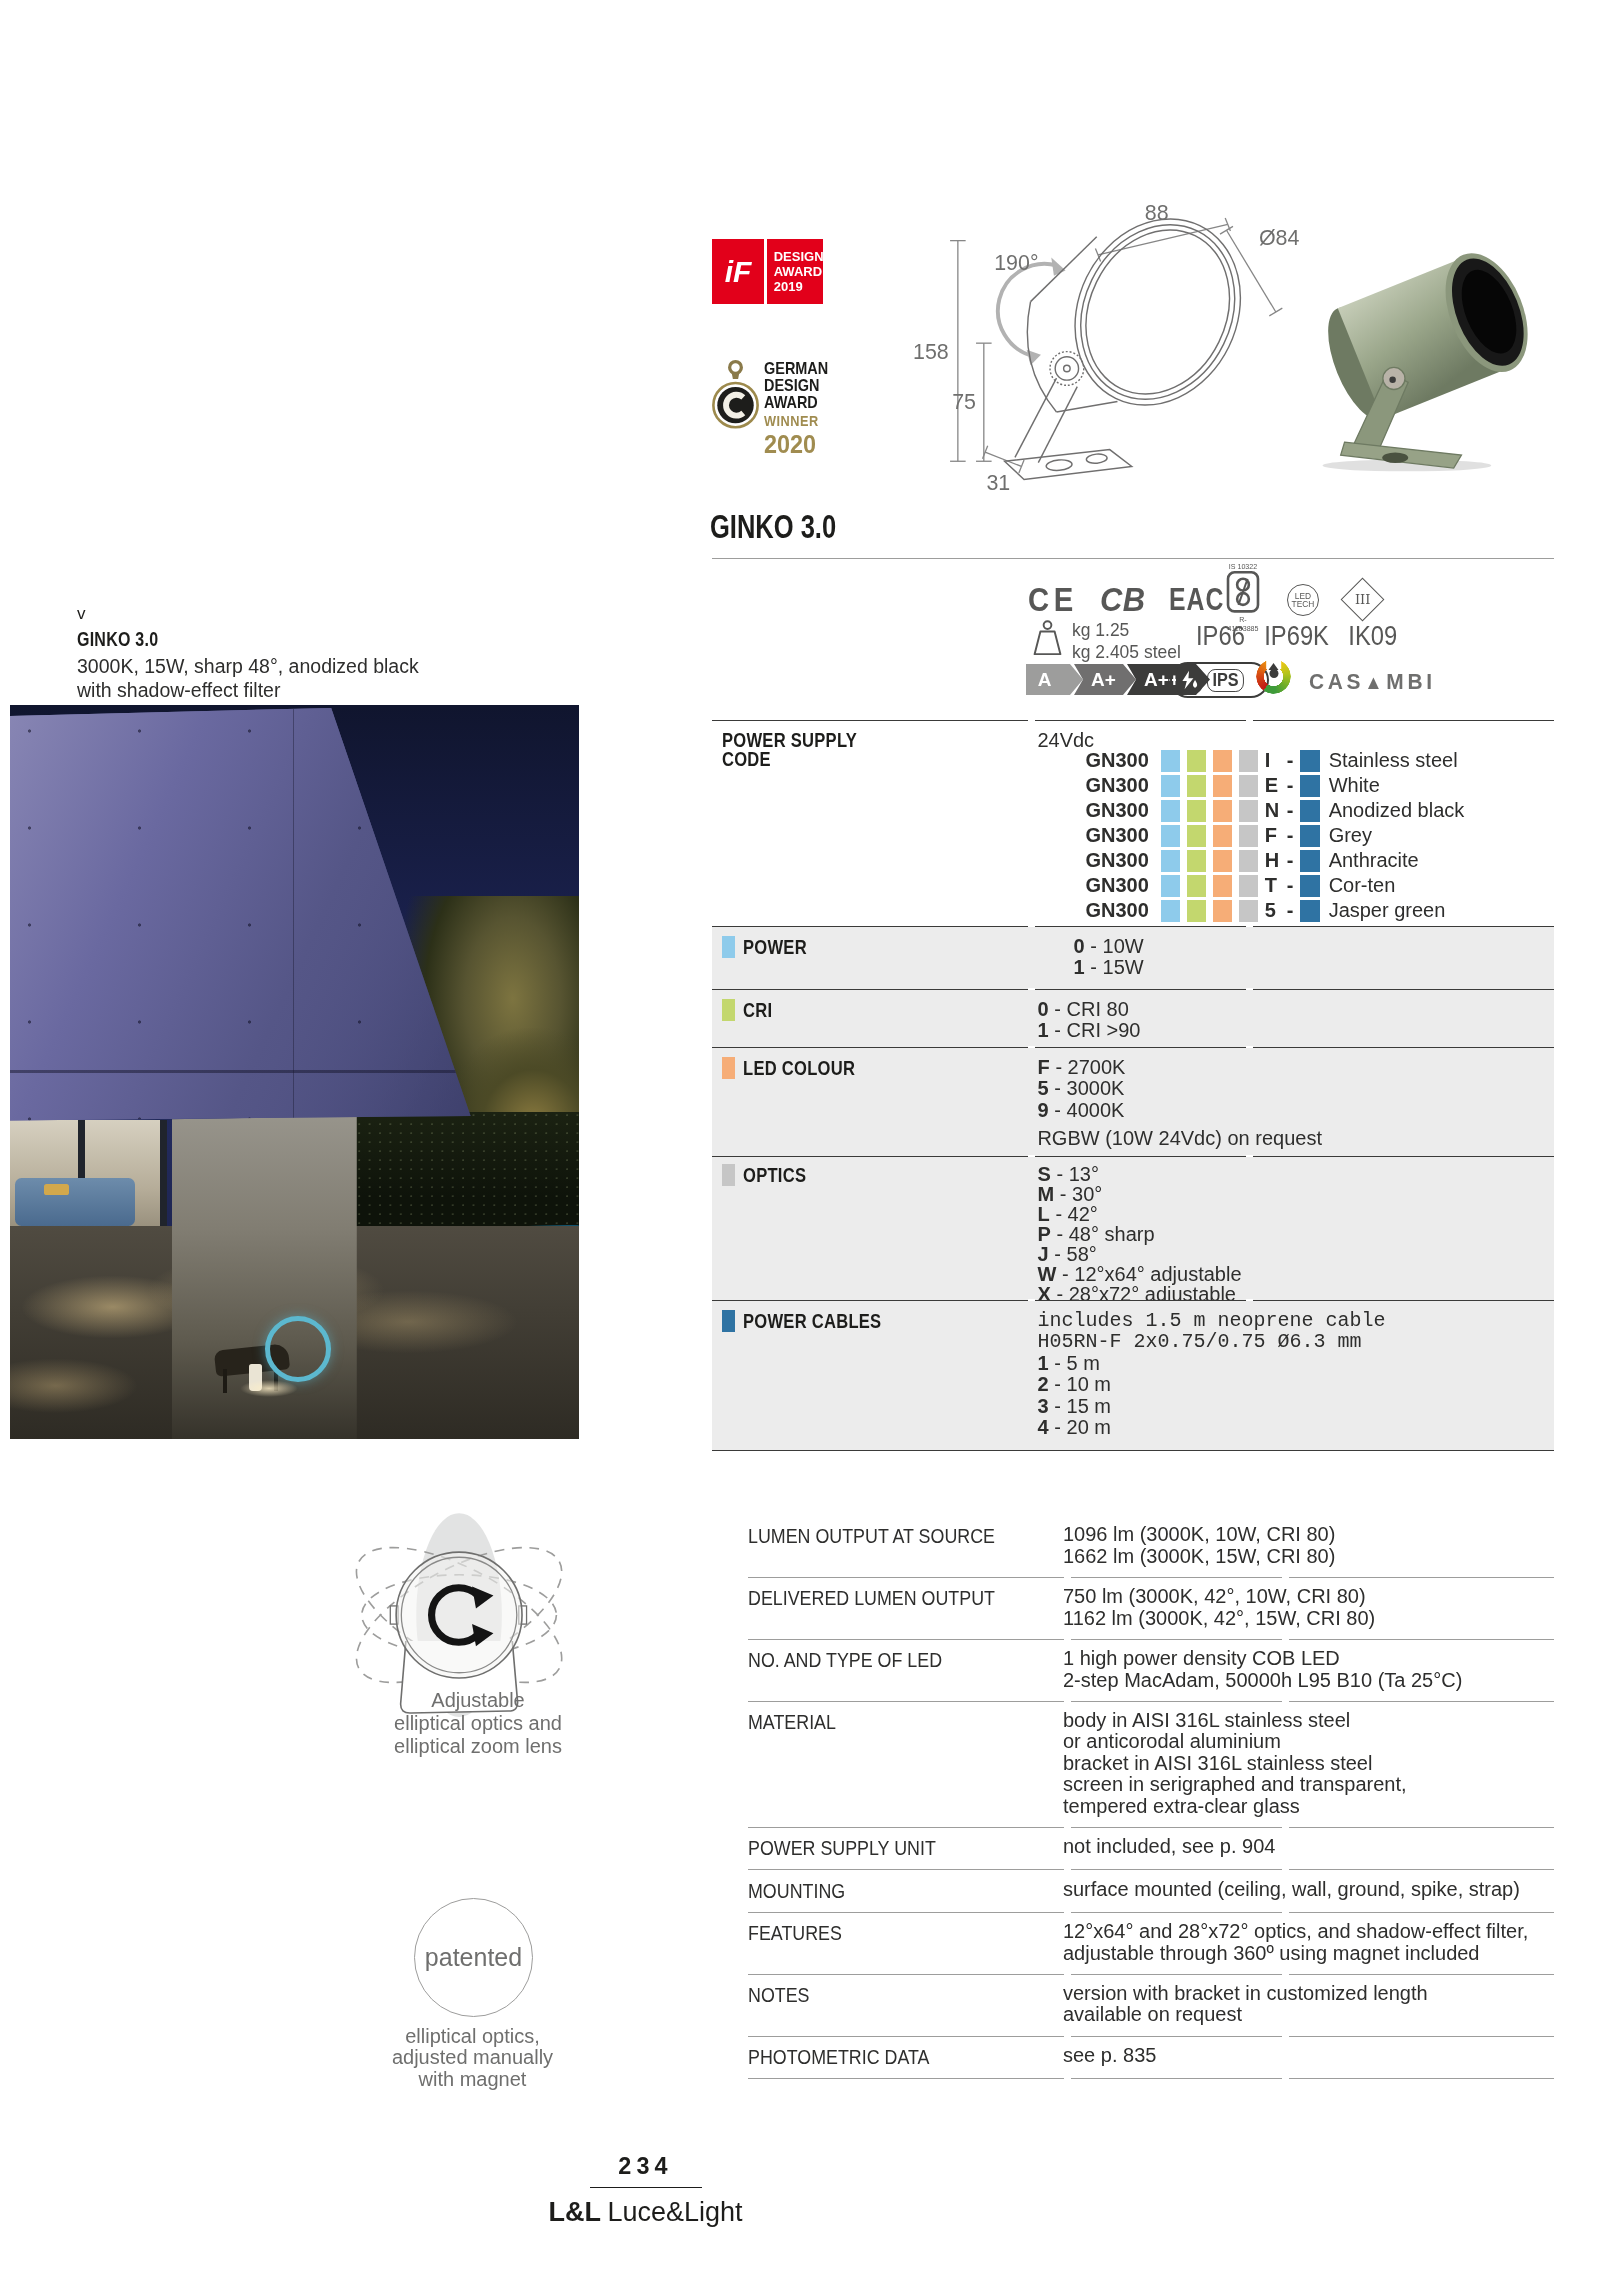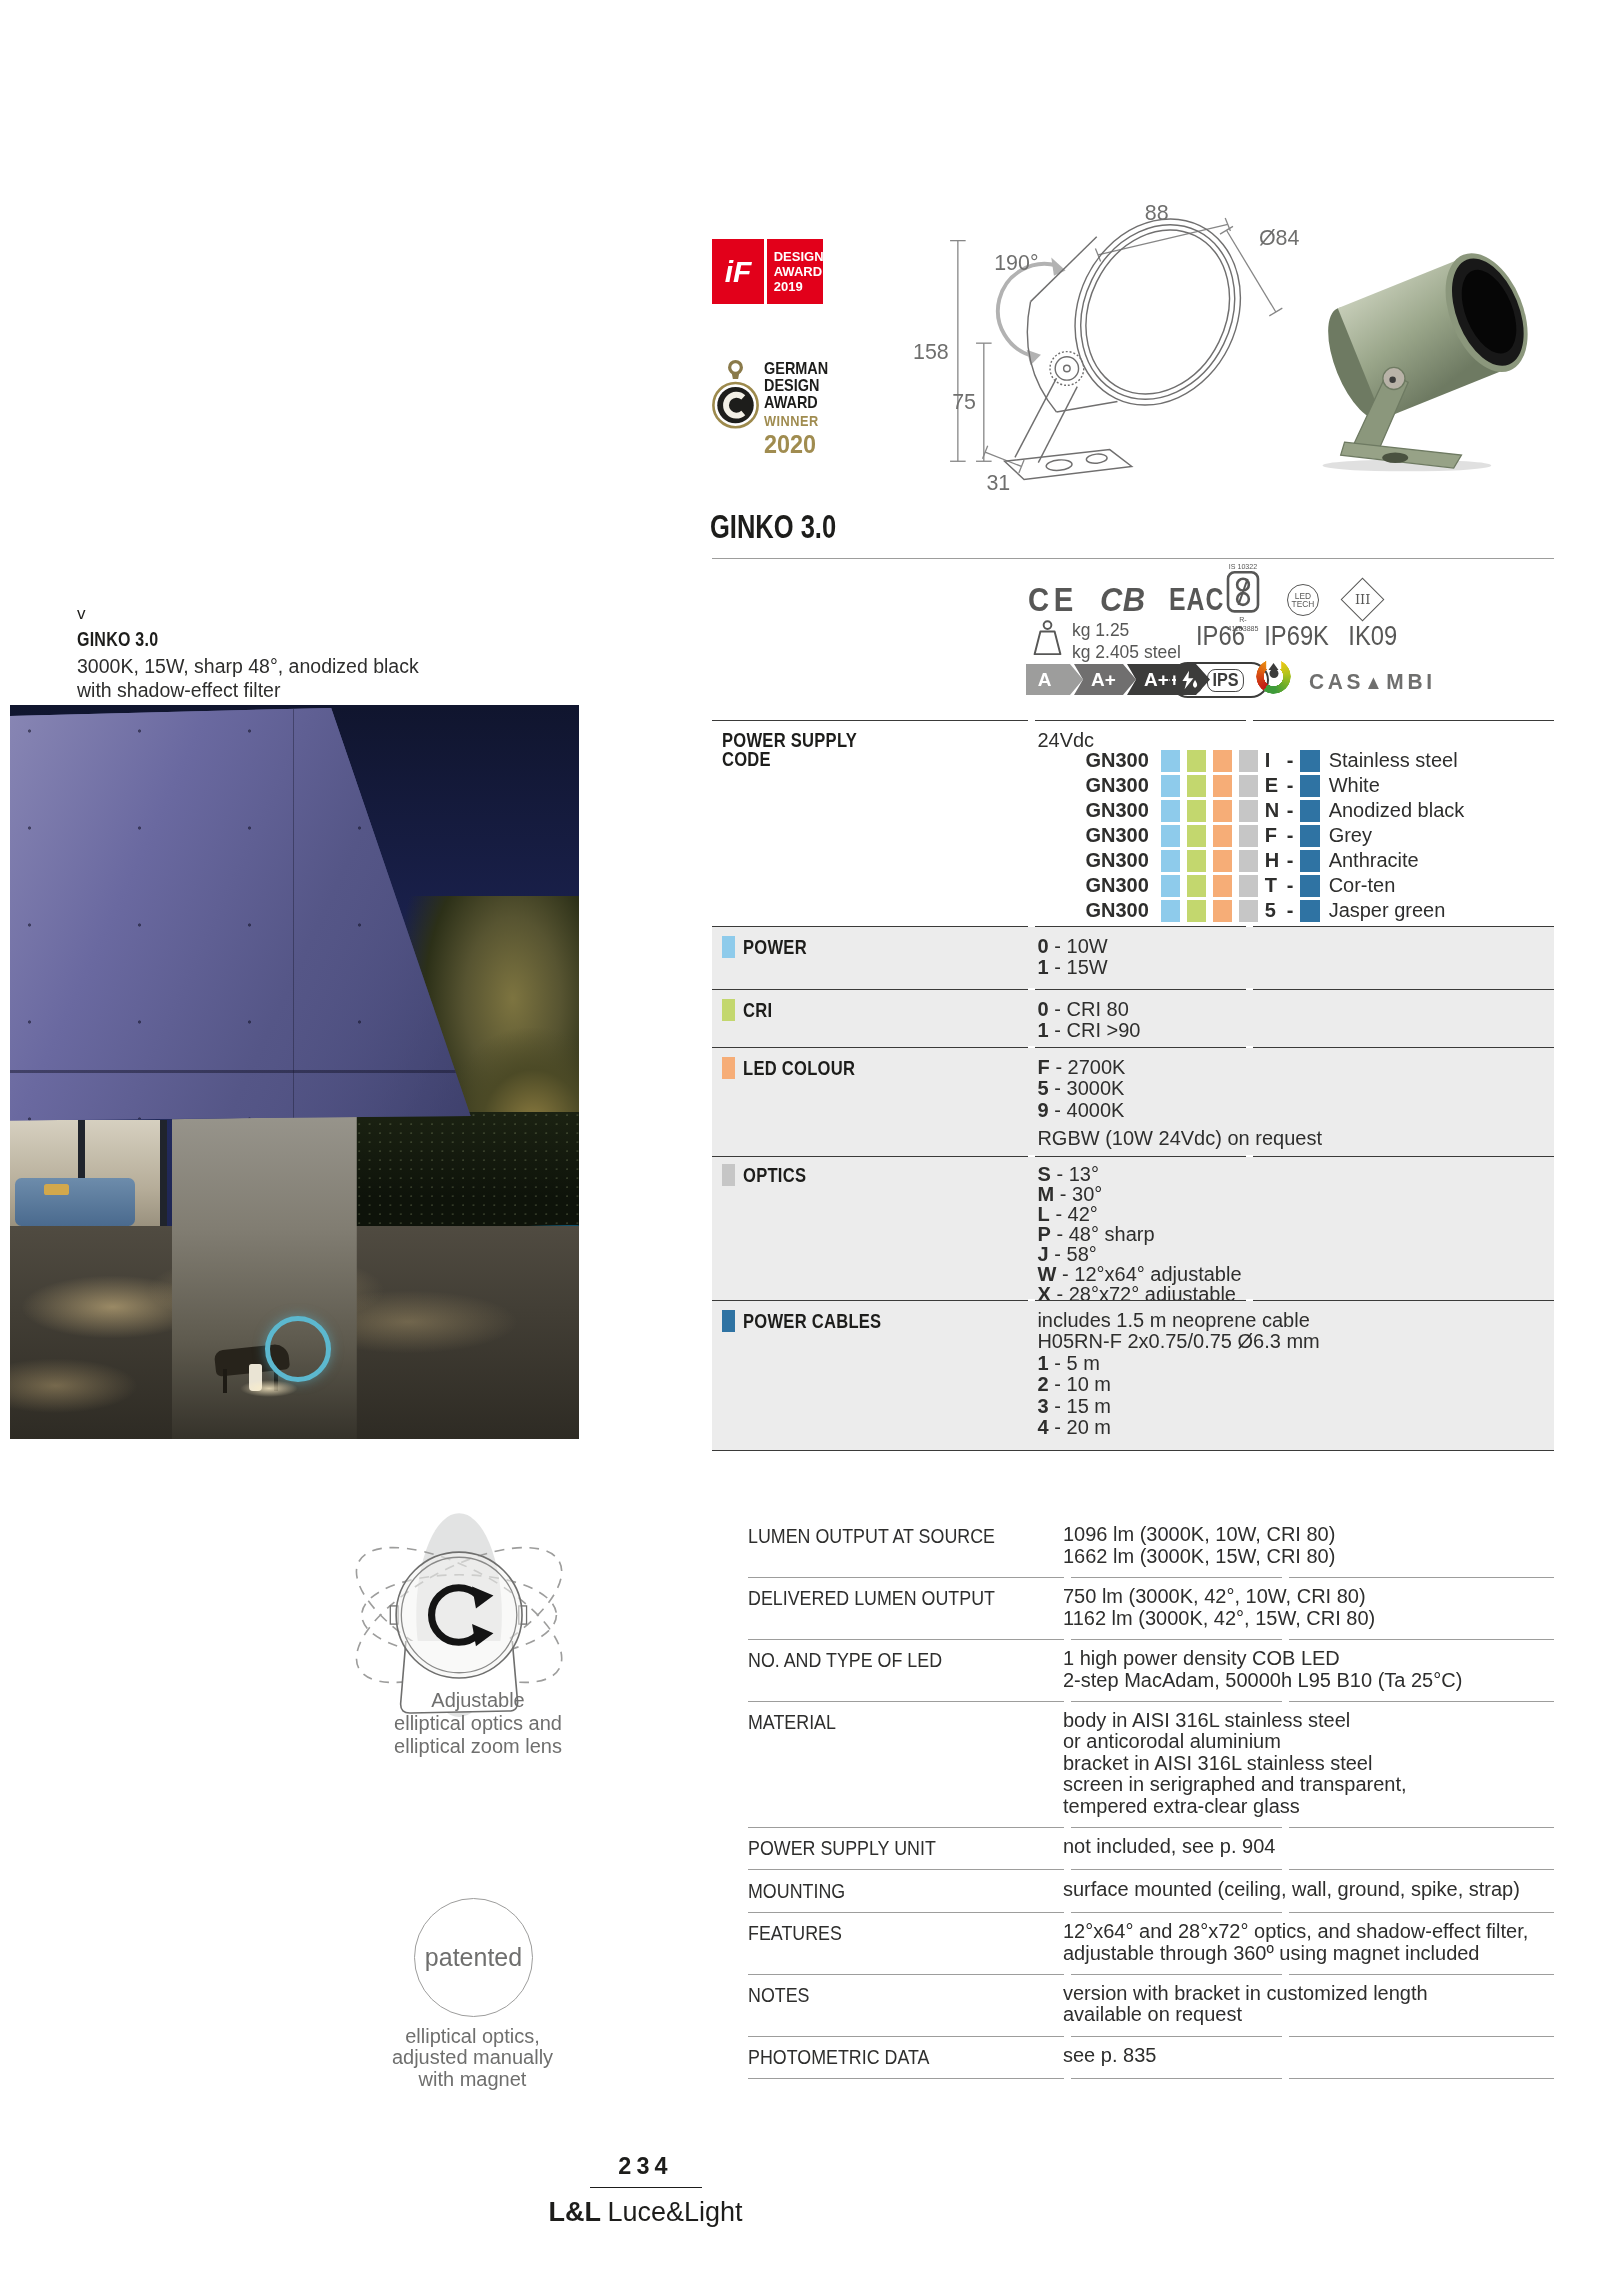--- a/index.html
+++ b/index.html
@@ -471,21 +471,21 @@
             <b class="cl">5</b>
             <span class="cd">-</span>
             <span class="sq c-cables"></span>
             <span class="cn">Jasper green</span>
           </div>
         </div>
     </div>
   </div>
 
   <div class="sec sec-grey" style="top:926px;height:63px;">
-    <div class="srow" style="top:9px;">
+    <div class="srow" style="top:9px;gap:36px;">
       <div class="slabel">
           <span class="sq lab c-power"></span>
           <span class="bl">POWER</span>
         </div>
       <div class="sval">
 
       <div class="vrow">
             <b>0</b>
             <span>- 10W</span>
           </div>
@@ -584,21 +584,21 @@
     </div>
   </div>
 
   <div class="sec sec-grey sec-bot" style="top:1300px;height:151px;">
     <div class="srow" style="top:9px;">
       <div class="slabel">
           <span class="sq lab c-cables"></span>
           <span class="bl">POWER CABLES</span>
         </div>
       <div class="sval">
-        <div class="preline" style="line-height:21.4px;">includes 1.5 m neoprene cable
+        <div class="preline" style="line-height:21.4px;font-family:Liberation Mono, monospace;">includes 1.5 m neoprene cable
 H05RN-F 2x0.75/0.75 Ø6.3 mm</div>
         <div>
 
         <div class="vrow">
               <b>1</b>
               <span>- 5 m</span>
             </div>
             <div class="vrow">
               <b>2</b>
               <span>- 10 m</span>

